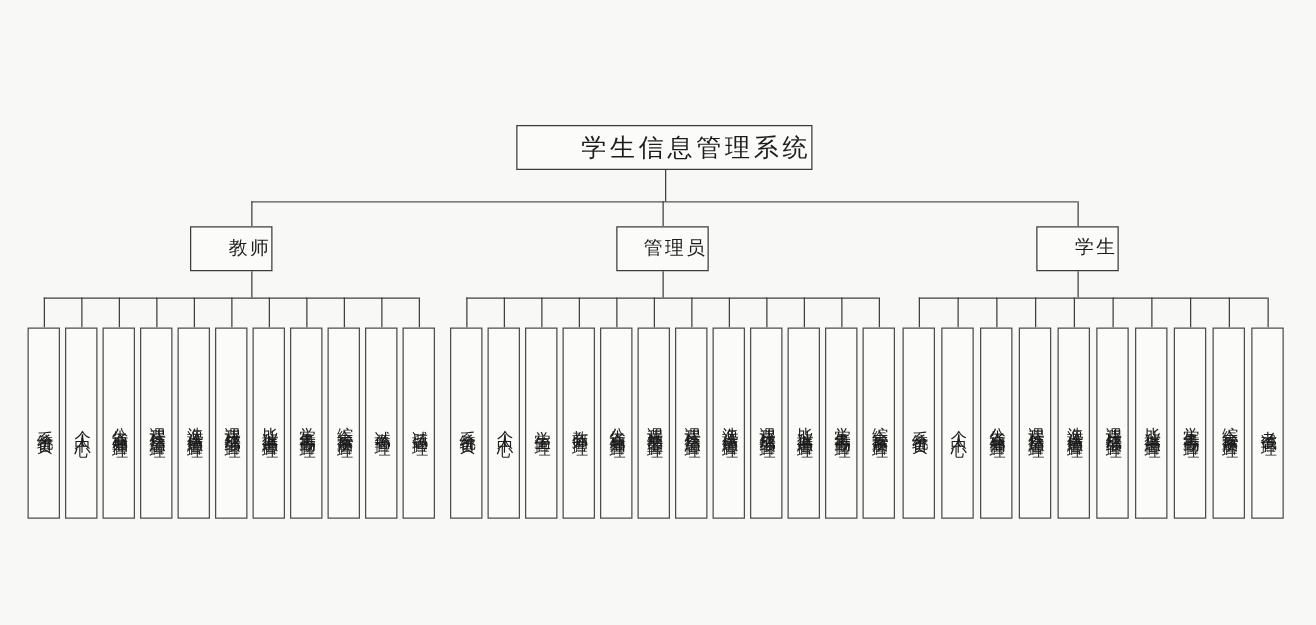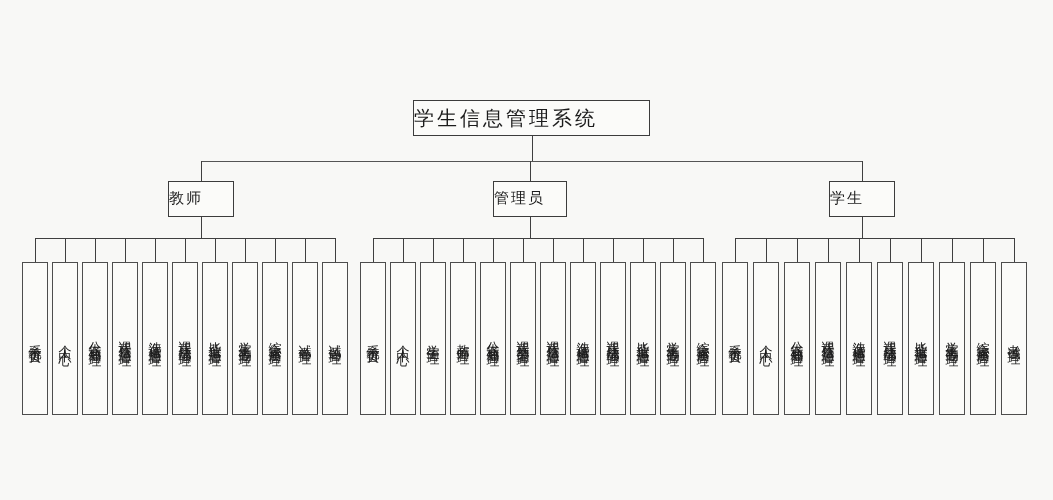--- a/index.html
+++ b/index.html
@@ -24,21 +24,21 @@
   }
   
   .node {
     position: absolute;
     box-sizing: border-box;
     border: 1.6px solid #4a4a4a;
     background: #fbfbf9;
     color: #1c1c1c;
     display: flex;
     align-items: center;
-    justify-content: flex-start;
+    justify-content: flex-end;
     text-align: center;
     line-height: 1.05;
   }
   .node-root {
     font-size: 20px;
     letter-spacing: 3px;
     border-width: 1.8px;
     border-color: #3c3c3c;
   }
   .node-role {
@@ -88,21 +88,21 @@
   <div class="canvas"></div>
 
   <div class="node node-root" style="left:413px; top:100px; width:237px; height:36px;">
     <span>学生信息管理系统</span>
   </div>
 
   <div id="generated">
       <div class="conn-v" style="left:531.5px; top:136px; height:25px;"></div>
       <div class="conn-h conn-thin" style="left:201px; top:161px; width:661px;"></div>
       <div class="conn-v" style="left:201px; top:161px; height:20px;"></div>
-      <div class="node node-role" style="left:168px; top:181px; width:66px; height:36px;">
+      <div class="node node-role" style="left:152px; top:181px; width:66px; height:36px;">
         <span>教师</span>
       </div>
       <div class="conn-v" style="left:201px; top:217px; height:21px;"></div>
       <div class="conn-h" style="left:35px; top:238px; width:300px;"></div>
       <div class="conn-v" style="left:35px; top:238px; height:24px;"></div>
       <div class="node node-leaf" style="left:22px; top:262px; width:26px; height:153px;">
         <span class="vtext">系统首页</span>
       </div>
       <div class="conn-v" style="left:65px; top:238px; height:24px;"></div>
       <div class="node node-leaf" style="left:52px; top:262px; width:26px; height:153px;">

